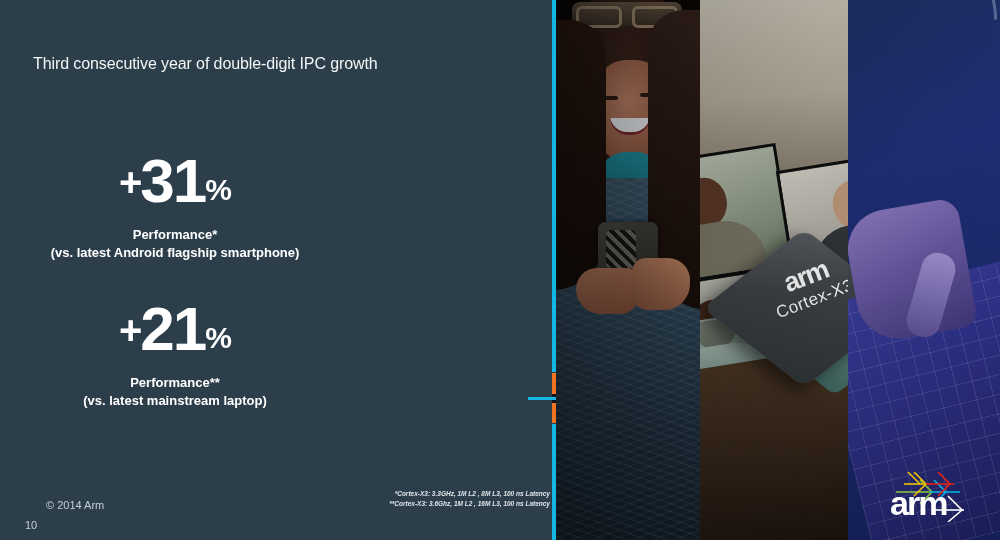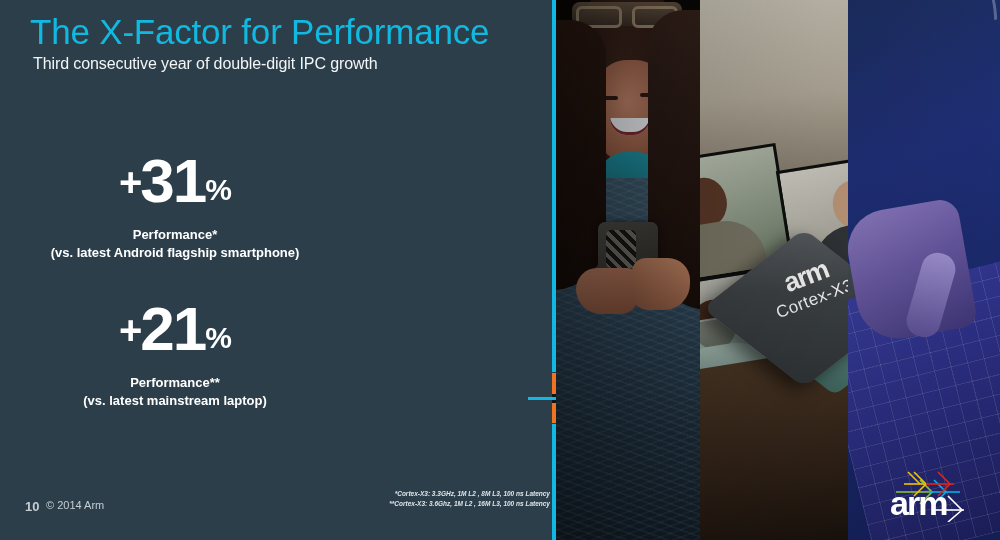--- a/index.html
+++ b/index.html
@@ -33,21 +33,21 @@
   .stat-number .plus{font-size:40px;vertical-align:6px;font-weight:700;}
   .stat-number .pct{font-size:30px;vertical-align:2px;font-weight:700;letter-spacing:-1px;}
   .stat-label{
     margin-top:6px;font-size:13px;line-height:16px;font-weight:600;color:#ffffff;
   }
   .stat-sub{
     margin-top:1px;font-size:13px;line-height:17px;font-weight:600;color:#ffffff;
   }
   
   #page-num{
-    position:absolute;left:25px;top:499px;font-size:13px;color:#c4ced4;font-weight:700;
+    position:absolute;left:25px;top:519px;font-size:11px;color:#c4ced4;font-weight:400;
   }
   #copyright{
     position:absolute;left:46px;top:499px;font-size:11px;color:#c4ced4;font-weight:400;
   }
   #footnotes{
     position:absolute;left:330px;top:489px;width:220px;text-align:right;
     font-size:6.5px;line-height:9.5px;color:#dfe6ea;font-style:italic;font-weight:700;
   }
   
   #accent-bar-top{
@@ -246,21 +246,20 @@
     pointer-events:none;
   }
 </style>
 </head>
 <body>
 
 <div id="slide">
 
   <div id="left-panel">
 
-    <div id="title">The X-Factor for Performance</div>
     <div id="subtitle">Third consecutive year of double-digit IPC growth</div>
 
     <div class="stat-block" id="stat-1">
       <div class="stat-number">
         <span class="plus">+</span><span>31</span><span class="pct">%</span>
       </div>
       <div class="stat-label">Performance*</div>
       <div class="stat-sub">(vs. latest Android flagship smartphone)</div>
     </div>
 

